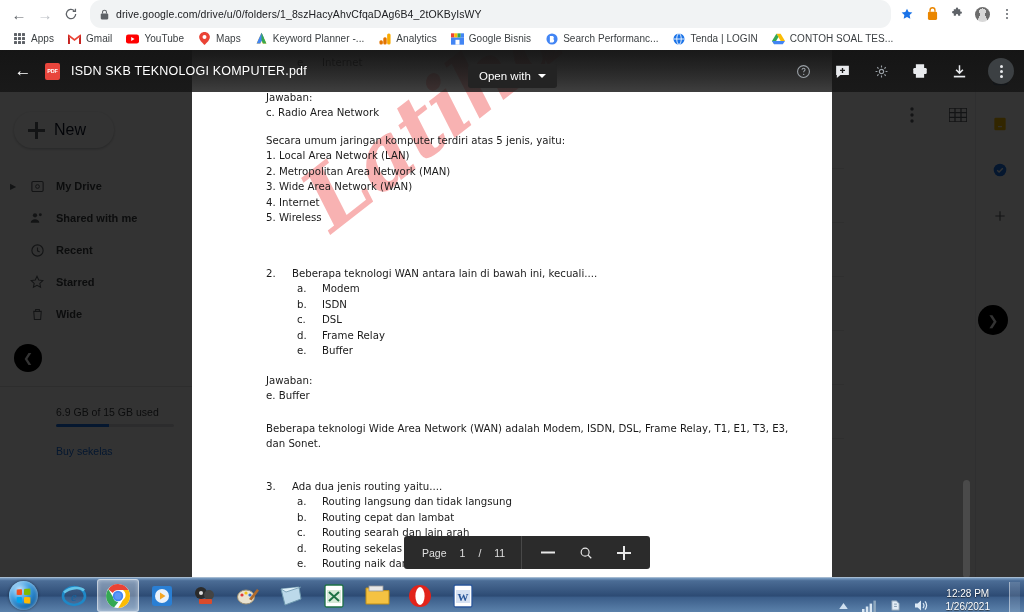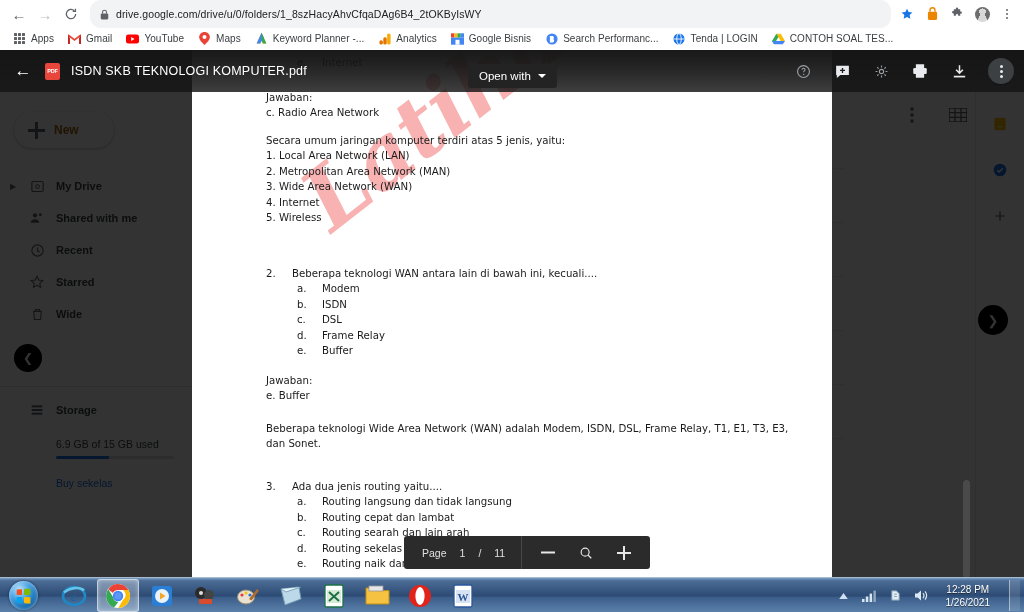--- a/index.html
+++ b/index.html
@@ -38,21 +38,21 @@
   .bm-label{font-size:10px;color:#3c4043;letter-spacing:.05px;}
   .bm-ico{width:13px;height:13px;flex:0 0 auto;display:flex;align-items:center;justify-content:center;}
   .apps-grid{display:grid;grid-template-columns:repeat(3,2.6px);grid-template-rows:repeat(3,2.6px);gap:1.6px;}
   .apps-grid i{background:#5f6368;width:2.6px;height:2.6px;border-radius:.5px;display:block;}
 
   
   .drive-bg{position:absolute;left:0;top:50px;width:1024px;height:527px;background:#ffffff;z-index:10;}
   .drive-side{position:absolute;left:0;top:0;width:192px;height:527px;background:#fff;}
   .drive-new{position:absolute;left:14px;top:62px;width:86px;height:36px;border-radius:18px;
     background:#fff;box-shadow:0 1px 3px rgba(60,64,67,.35);display:flex;align-items:center;gap:9px;padding-left:14px;}
-  .new-label{font-size:12px;color:#a16207;font-weight:700;}
+  .new-label{font-size:16px;color:#0f172a;font-weight:400;}
   .plus-ico{width:17px;height:17px;position:relative;}
   .plus-ico::before,.plus-ico::after{content:"";position:absolute;background:#5f6368;}
   .plus-ico::before{left:7px;top:0;width:3px;height:17px;}
   .plus-ico::after{top:7px;left:0;height:3px;width:17px;}
   .nav-list{position:absolute;left:0;top:120px;width:192px;}
   .nav-item{height:32px;display:flex;align-items:center;padding-left:8px;gap:10px;}
   .nav-ico{width:18px;height:18px;flex:0 0 auto;display:flex;align-items:center;justify-content:center;}
   .nav-text{font-size:11px;color:#3c4043;font-weight:bold;}
   .caret{width:10px;flex:0 0 auto;color:#5f6368;font-size:8px;text-align:center;}
   .divider-line{position:absolute;left:0;top:336px;width:192px;height:1px;background:#e0e0e0;}
@@ -130,21 +130,21 @@
   .orb{width:29px;height:29px;border-radius:50%;
     background:radial-gradient(circle at 36% 30%,#bfe4ff 0%,#3e9de0 38%,#0b5fa5 72%,#063c6c 100%);
     box-shadow:0 0 4px rgba(255,255,255,.65) inset,0 0 3px rgba(0,0,0,.5);
     display:flex;align-items:center;justify-content:center;}
   .orb-flag{display:grid;grid-template-columns:6px 6px;grid-template-rows:6px 6px;gap:1.5px;transform:perspective(22px) rotateY(-14deg);}
   .orb-flag i{display:block;border-radius:1px;}
   .tb-items{display:flex;align-items:center;gap:3px;margin-left:10px;}
   .tb-item{width:40px;height:31px;display:flex;align-items:center;justify-content:center;border-radius:3px;}
   .tb-item.active{background:rgba(255,255,255,.30);border:1px solid rgba(255,255,255,.55);
     box-shadow:0 0 4px rgba(255,255,255,.4) inset;}
-  .tray{position:absolute;right:4px;top:0;height:35px;display:flex;align-items:center;gap:11px;}
+  .tray{position:absolute;right:4px;top:0;height:35px;display:flex;align-items:flex-end;gap:11px;}
   .tray-ico{width:15px;height:15px;display:flex;align-items:center;justify-content:center;}
   .clock{display:flex;flex-direction:column;align-items:center;line-height:1.3;padding:0 6px;}
   .clock div{font-size:10px;color:#fff;text-shadow:0 1px 1px rgba(0,0,0,.6);}
   .showdesk{width:10px;height:31px;border-left:1px solid rgba(255,255,255,.45);
     background:rgba(255,255,255,.12);margin-left:2px;}
 </style>
 </head>
 <body>
 
 <div id="root">
@@ -201,31 +201,20 @@
           <span class="nav-ico">
             <svg width="15" height="15" viewBox="0 0 24 24">
                 <path d="M6 7h12l-1 13H7zM9 7V4h6v3" fill="none" stroke="#5f6368" stroke-width="1.7"></path>
               </svg>
           </span>
           <span class="nav-text">Wide</span>
         </div>
       </div>
       <div class="divider-line"></div>
       <div class="storage-block">
-        <div class="nav-item">
-          <span class="caret"></span>
-          <span class="nav-ico">
-            <svg width="16" height="16" viewBox="0 0 24 24">
-                <rect x="4" y="5" width="16" height="3" fill="#5f6368"></rect>
-                <rect x="4" y="10.5" width="16" height="3" fill="#5f6368"></rect>
-                <rect x="4" y="16" width="16" height="3" fill="#5f6368"></rect>
-              </svg>
-          </span>
-          <span class="nav-text">Storage</span>
-        </div>
         <div class="storage-used">6.9 GB of 15 GB used</div>
         <div class="storage-bar">
             <div class="storage-fill"></div>
           </div>
         <a class="buy-link">Buy sekelas</a>
       </div>
       <div class="collapse-fab">
         <span>❮</span>
       </div>
     </div>

